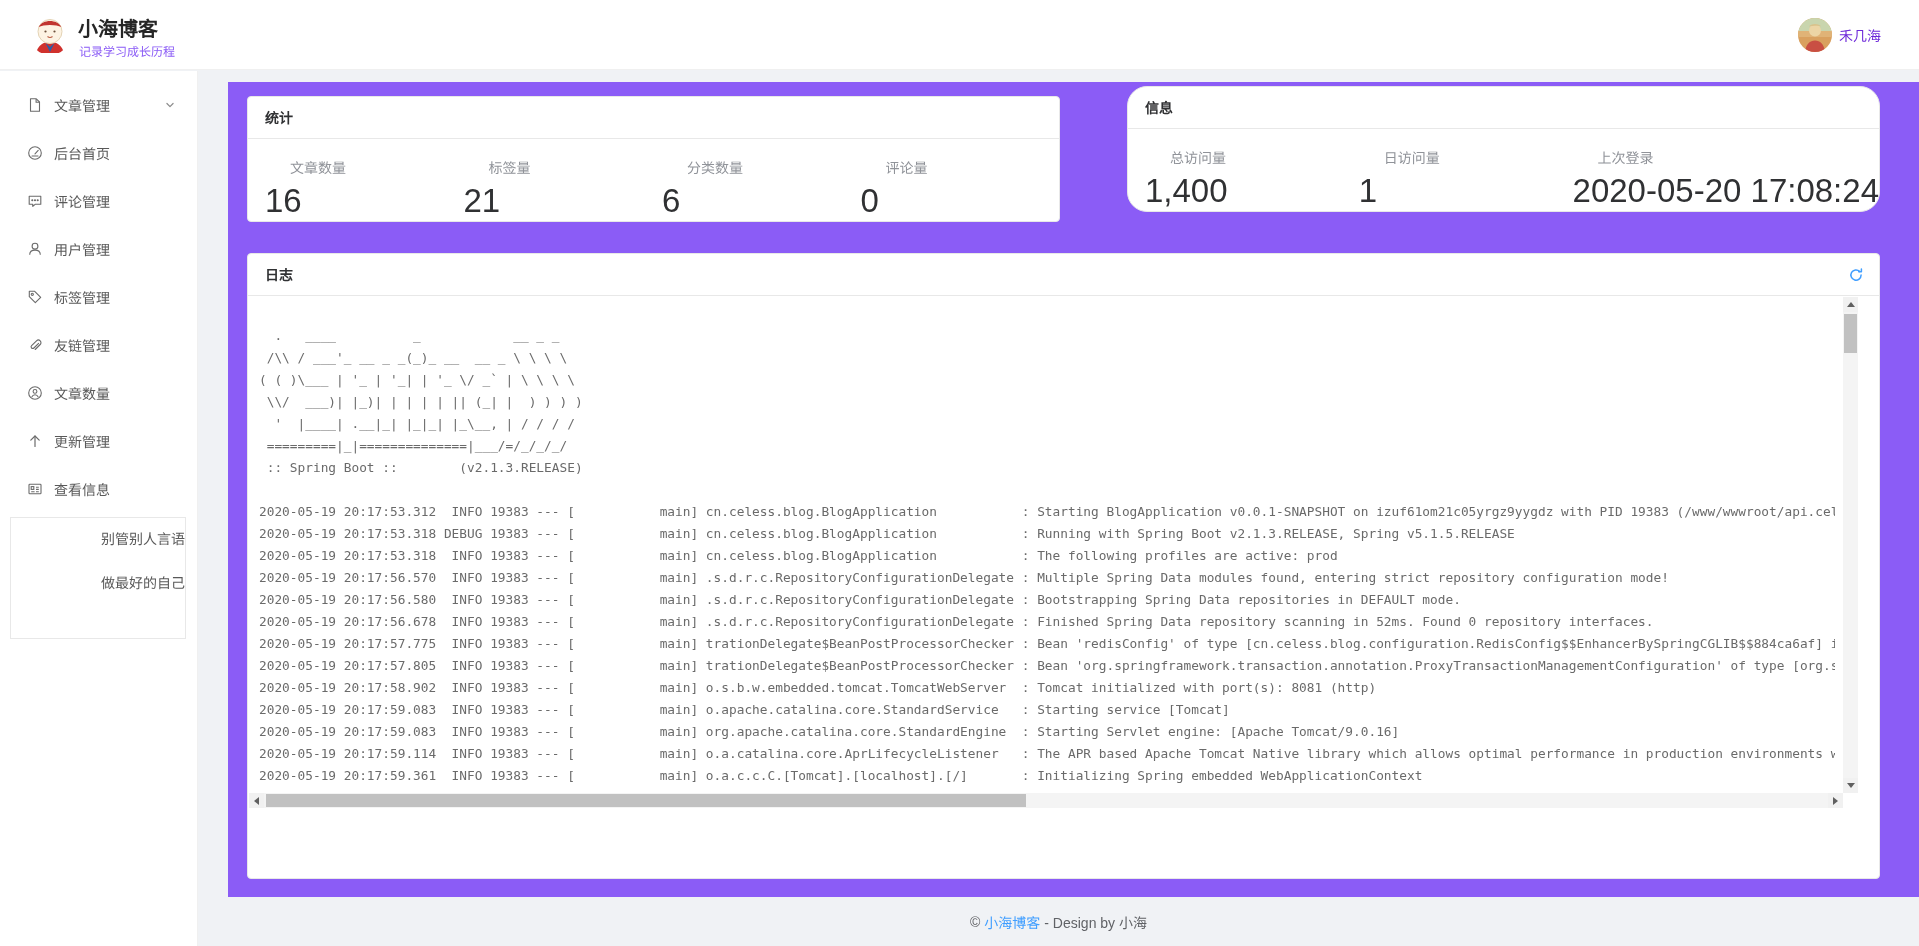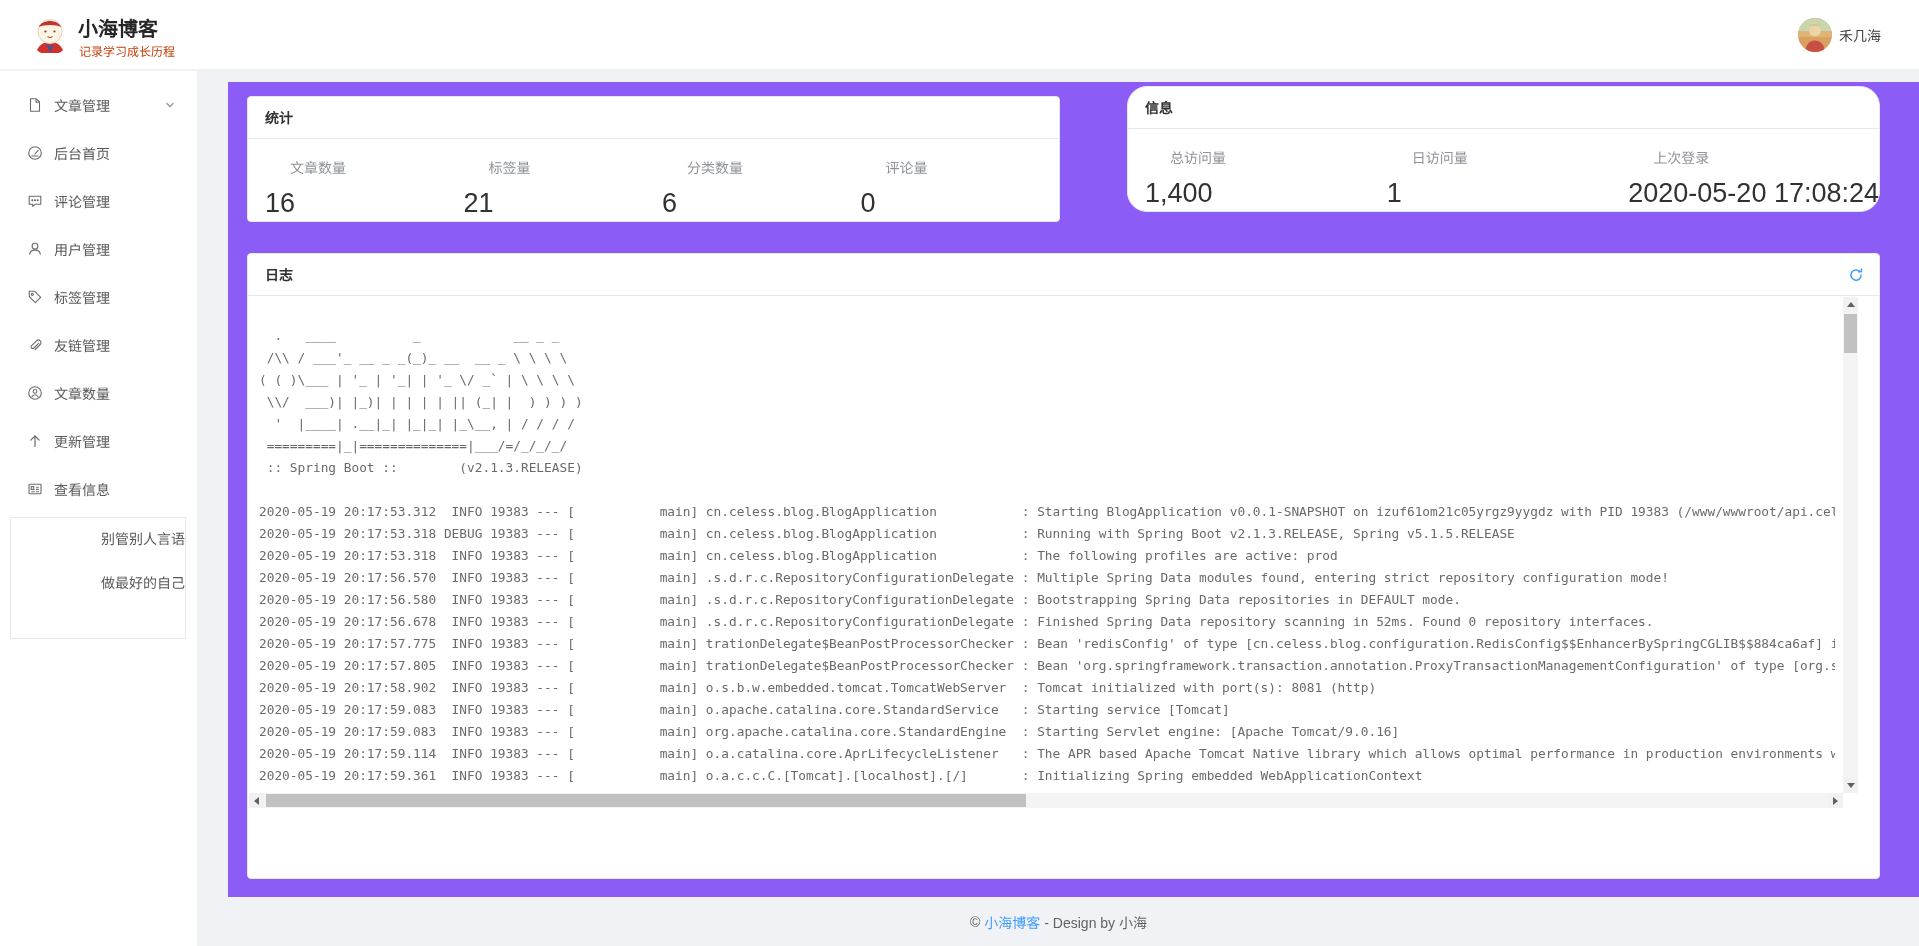--- a/index.html
+++ b/index.html
@@ -7,24 +7,24 @@
   body {
     position:relative; overflow:hidden;
     background:#f0f2f5;
     font-family:"Liberation Sans","DejaVu Sans",sans-serif;
     color:#595959;
   }
   
   .header { position:absolute; top:0; left:0; width:1919px; height:70px; background:#fff; border-bottom:1px solid #f0f0f0; z-index:5; }
   .logo { position:absolute; left:30px; top:15px; width:40px; height:40px; border-radius:50%; overflow:hidden; cursor:pointer; }
   .brand-title { position:absolute; left:78px; top:13px; font-size:20px; font-weight:bold; color:#262626; }
-  .brand-sub { position:absolute; left:79px; top:42px; font-size:12px; color:#c2410c; }
+  .brand-sub { position:absolute; left:79px; top:42px; font-size:12px; color:#8b5cf6; }
   .user-box { position:absolute; right:38px; top:14px; height:42px; display:flex; align-items:center; cursor:pointer; }
   .avatar { width:34px; height:34px; border-radius:50%; overflow:hidden; display:inline-block; }
-  .user-name { margin-left:7px; font-size:14px; color:#404040; }
+  .user-name { margin-left:7px; font-size:14px; color:#6d28d9; }
   
   .sidebar { position:absolute; top:71px; left:0; width:198px; height:875px; background:#fff; border-right:1px solid #f0f0f0; }
   .nav { padding-top:10px; }
   .nav-item { position:relative; display:flex; align-items:center; height:48px; padding-left:27px; font-size:14px; color:#595959; cursor:pointer; }
   .nav-icon { width:16px; height:16px; margin-right:11px; flex:none; color:#6b6b6b; }
   .nav-icon svg { width:16px; height:16px; display:block; }
   .nav-chevron { position:absolute; right:20px; top:17px; width:14px; height:14px; color:#8c8c8c; }
   .nav-chevron svg { width:14px; height:14px; display:block; }
   .quote-box { position:absolute; left:10px; top:446px; width:176px; height:122px; border:1px solid #e8e8e8; background:#fff; text-align:right; padding-top:11px; font-size:14px; color:#595959; }
   .quote-line { line-height:20px; margin-bottom:24px; }
@@ -33,21 +33,21 @@
   .card { position:absolute; background:#fff; border:1px solid #e8e8e8; border-radius:4px; }
   .stats-card { left:19px; top:14px; width:813px; height:126px; }
   .info-card  { left:899px; top:4px; width:753px; height:126px;border-radius:20px; }
   .log-card   { left:19px; top:171px; width:1633px; height:626px; }
   .card-header { height:42px; line-height:42px; padding:0 17px; border-bottom:1px solid #e8e8e8; font-size:14px; font-weight:600; color:#303133; position:relative; }
   .stat-row { display:flex; padding:18px 0 0 17px; }
   .stat-col { width:201px; }
   .info-card .stat-col { width:245px; }
   .info-card .stat-col.last { width:auto; }
   .stat-label { font-size:14px; color:#909399;margin-left:25px; }
-  .stat-value { font-size:27px; color:#303133; margin-top:11px; white-space:nowrap; }
+  .stat-value { font-size:33px; color:#303133; margin-top:5px; white-space:nowrap; }
   
   .refresh-btn { position:absolute; right:13px; top:13px; width:18px; height:18px; cursor:pointer; line-height:0; }
   .refresh-btn svg { width:16px; height:16px; }
   .log-body { position:absolute; left:1px; top:43px; width:1609px; height:511px; overflow:hidden; }
   .log-pre { position:absolute; left:10px; top:28px; width:1576px; height:466px; overflow:hidden; margin:0;
              font-family:"DejaVu Sans Mono","Liberation Mono",monospace; font-size:12.8px; line-height:22px; color:#6a6a6a; white-space:pre; }
   
   .vscroll { position:absolute; top:0; right:0; width:15px; height:496px; background:#f4f4f4; }
   .hscroll { position:absolute; left:0; top:496px; width:1594px; height:15px; background:#f4f4f4; }
   .sb-btn { position:absolute; width:15px; height:15px; background:#f1f1f1; display:flex; align-items:center; justify-content:center; cursor:pointer; }

